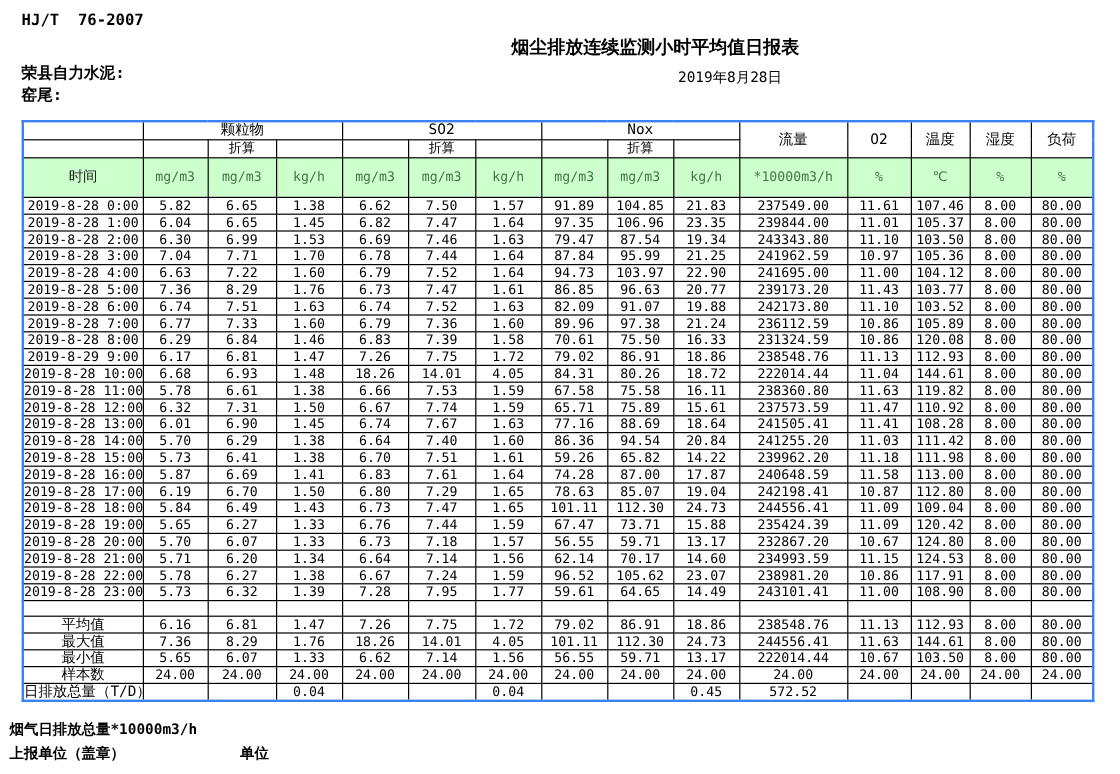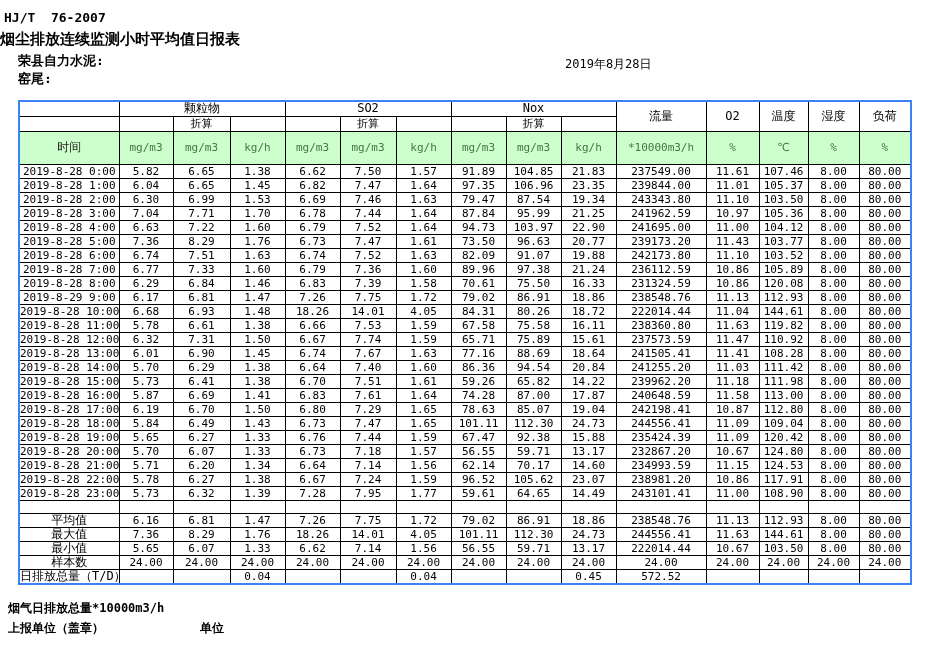--- a/index.html
+++ b/index.html
@@ -5,22 +5,22 @@
   * { margin:0; padding:0; box-sizing:border-box; }
   html,body { background:#fff; }
   body {
     position:relative;
     width:933px; height:645px;
     font-family:"DejaVu Sans Mono","DejaVu Sans",monospace;
     color:#000;
     overflow:hidden;
   }
   .abs { position:absolute; }
-  .doc-code { left:4px; top:10px; font-size:13px; font-weight:bold; white-space:pre;text-align:right; }
-  .title { left:0; top:30px; width:666px; text-align:left; font-size:15px; font-weight:bold; }
+  .doc-code { left:18px; top:10px; font-size:13px; font-weight:bold; white-space:pre;text-align:right; }
+  .title { left:0; top:30px; width:666px; text-align:right; font-size:15px; font-weight:bold; }
   .company { left:18px; top:52px; font-size:13px; font-weight:bold; }
   .location { left:18px; top:70px; font-size:13px; font-weight:bold; }
   .date { left:565px; top:56px; font-size:12px; }
 
   table.report {
     position:absolute; left:18px; top:100px;
     width:893px;
     border-collapse:collapse; table-layout:fixed;
     font-size:11px;
     border:2px solid #3b82f6;
@@ -204,21 +204,21 @@
         <td class="c-num">80.00</td>
       </tr>
       <tr>
         <td class="c-time">2019-8-28 5:00</td>
         <td class="c-num">7.36</td>
         <td class="c-num">8.29</td>
         <td class="c-num">1.76</td>
         <td class="c-num">6.73</td>
         <td class="c-num">7.47</td>
         <td class="c-num">1.61</td>
-        <td class="c-num">73.50</td>
+        <td class="c-num">86.85</td>
         <td class="c-num">96.63</td>
         <td class="c-num">20.77</td>
         <td class="c-num">239173.20</td>
         <td class="c-num">11.43</td>
         <td class="c-num">103.77</td>
         <td class="c-num">8.00</td>
         <td class="c-num">80.00</td>
       </tr>
       <tr>
         <td class="c-time">2019-8-28 6:00</td>
@@ -443,21 +443,21 @@
       </tr>
       <tr>
         <td class="c-time">2019-8-28 19:00</td>
         <td class="c-num">5.65</td>
         <td class="c-num">6.27</td>
         <td class="c-num">1.33</td>
         <td class="c-num">6.76</td>
         <td class="c-num">7.44</td>
         <td class="c-num">1.59</td>
         <td class="c-num">67.47</td>
-        <td class="c-num">92.38</td>
+        <td class="c-num">73.71</td>
         <td class="c-num">15.88</td>
         <td class="c-num">235424.39</td>
         <td class="c-num">11.09</td>
         <td class="c-num">120.42</td>
         <td class="c-num">8.00</td>
         <td class="c-num">80.00</td>
       </tr>
       <tr>
         <td class="c-time">2019-8-28 20:00</td>
         <td class="c-num">5.70</td>

